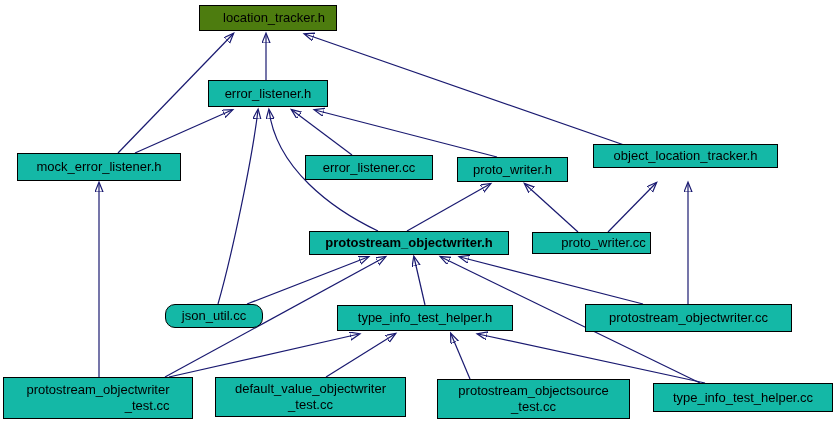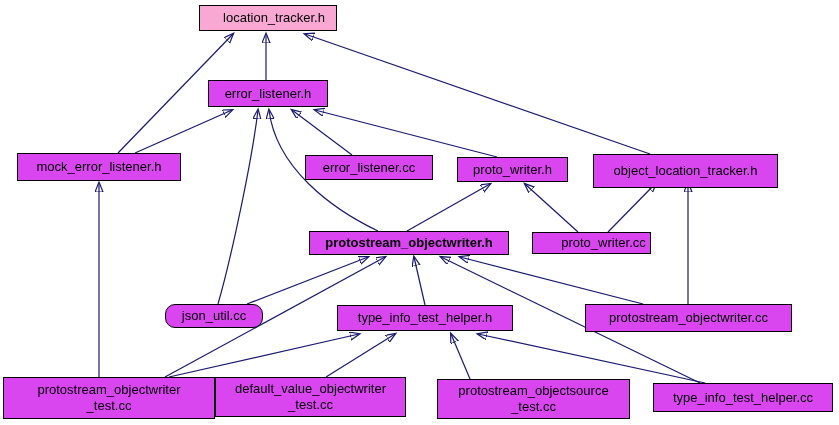--- a/index.html
+++ b/index.html
@@ -9,42 +9,42 @@
     background:#ffffff;
     font-family:"Liberation Sans", sans-serif;
     overflow:hidden;
   }
   #edges{position:absolute;left:0;top:0;width:839px;height:425px;}
   #edges path{stroke:#191970;stroke-width:1.2;fill:none;}
   .node{
     position:absolute;
     box-sizing:border-box;
     border:1px solid #000000;
-    background:#d946ef;
+    background:#14b8a6;
     color:#000000;
     display:flex;align-items:center;justify-content:center;
     text-align:center;
     font-size:13px;line-height:16px;
     white-space:pre-line;
     cursor:pointer;
   }
-  .node.root{background:#f9a8d4;border-width:1.5px;padding-left:12px;}
+  .node.root{background:#4d7c0f;border-width:1.5px;padding-left:12px;}
   
   #n-location{left:199px;top:5px;width:138px;height:26px;}
   #n-errlis-h{left:208px;top:80px;width:120px;height:27px;}
   #n-mock{left:17px;top:153px;width:164px;height:28px;}
   #n-errlis-cc{left:305px;top:155px;width:128px;height:25px;}
   #n-protow-h{left:457px;top:157px;width:111px;height:25px;}
-  #n-objloc{left:593px;top:154px;width:185px;height:34px;text-align:center;}
+  #n-objloc{left:593px;top:144px;width:185px;height:24px;text-align:center;}
   #n-psow-h{left:309px;top:231px;width:200px;height:24px;font-weight:bold;}
   #n-protow-cc{left:532px;top:232px;width:119px;height:22px;padding-left:24px;}
   #n-json{left:165px;top:304px;width:98px;height:24px;border-radius:10px;}
   #n-tith-h{left:337px;top:305px;width:176px;height:26px;}
   #n-psow-cc{left:585px;top:304px;width:207px;height:28px;}
-  #n-psow-test{left:3px;top:377px;width:212px;height:42px;}
+  #n-psow-test{left:3px;top:377px;width:190px;height:42px;text-align:right;}
   #n-dvow-test{left:215px;top:377px;width:191px;height:40px;}
   #n-psos-test{left:437px;top:379px;width:193px;height:40px;}
   #n-tith-cc{left:653px;top:383px;width:180px;height:29px;}
 </style>
 </head>
 <body>
 
 <div id="stage">
 
   <svg id="edges" viewBox="0 0 839 425">

